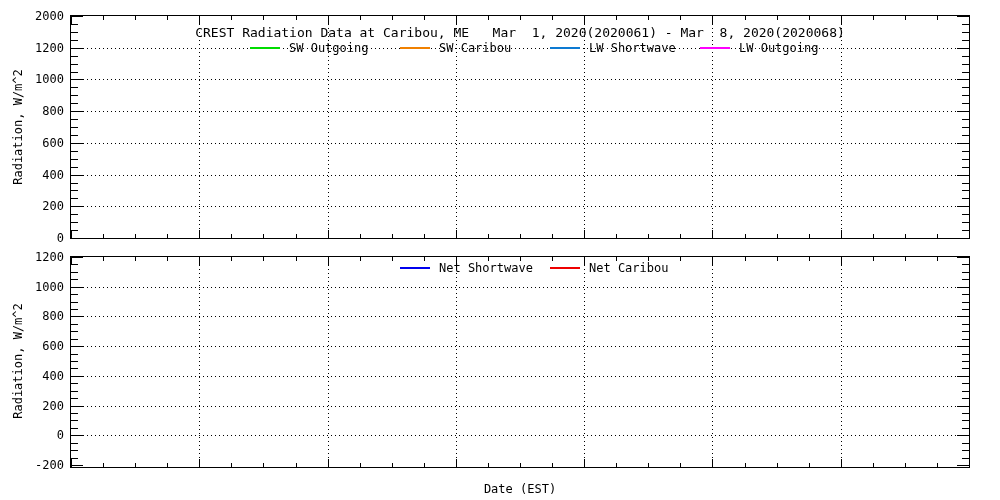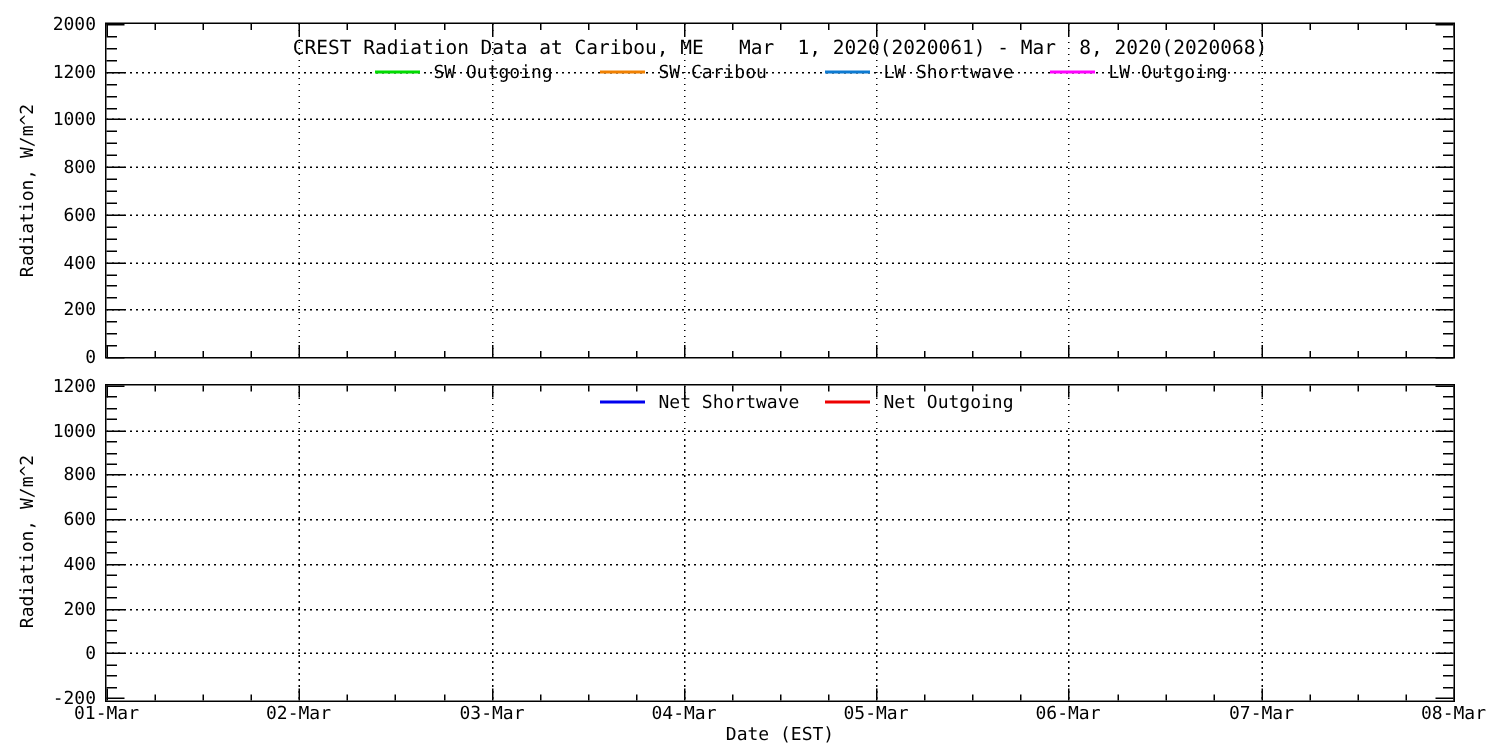--- a/index.html
+++ b/index.html
@@ -309,21 +309,21 @@
       <div class="tick" style="left: 866px; bottom: 0px; width: 1px; height: 4px;"></div>
       <div class="tick" style="left: 866px; top: 0px; width: 1px; height: 4px;"></div>
       <div class="tick" style="left: 898px; bottom: 0px; width: 1px; height: 8px;"></div>
       <div class="tick" style="left: 898px; top: 0px; width: 1px; height: 8px;"></div>
       <div class="legend-item" style="left: 329px; top: 4px;">
         <span class="legend-line" style="background: rgb(0, 0, 238);"></span>
         <span class="legend-label">Net Shortwave</span>
       </div>
       <div class="legend-item" style="left: 479px; top: 4px;">
         <span class="legend-line" style="background: rgb(238, 0, 0);"></span>
-        <span class="legend-label">Net Outgoing</span>
+        <span class="legend-label">Net Caribou</span>
       </div>
     </div>
 
   <div class="ylabels" id="ylabels-top">
       <div class="ytick-label" style="top: 215px;">0</div>
       <div class="ytick-label" style="top: 183px;">200</div>
       <div class="ytick-label" style="top: 152px;">400</div>
       <div class="ytick-label" style="top: 120px;">600</div>
       <div class="ytick-label" style="top: 88px;">800</div>
       <div class="ytick-label" style="top: 56px;">1000</div>
@@ -334,29 +334,19 @@
       <div class="ytick-label" style="top: 201px;">-200</div>
       <div class="ytick-label" style="top: 171px;">0</div>
       <div class="ytick-label" style="top: 142px;">200</div>
       <div class="ytick-label" style="top: 112px;">400</div>
       <div class="ytick-label" style="top: 82px;">600</div>
       <div class="ytick-label" style="top: 52px;">800</div>
       <div class="ytick-label" style="top: 23px;">1000</div>
       <div class="ytick-label" style="top: -7px;">1200</div>
     </div>
 
-  <div class="xlabels" id="xlabels">
-      <div class="xtick-label" style="left: -35px;">01-Mar</div>
-      <div class="xtick-label" style="left: 93px;">02-Mar</div>
-      <div class="xtick-label" style="left: 222px;">03-Mar</div>
-      <div class="xtick-label" style="left: 350px;">04-Mar</div>
-      <div class="xtick-label" style="left: 478px;">05-Mar</div>
-      <div class="xtick-label" style="left: 606px;">06-Mar</div>
-      <div class="xtick-label" style="left: 735px;">07-Mar</div>
-      <div class="xtick-label" style="left: 863px;">08-Mar</div>
-    </div>
 
   <div class="ytitle" id="ytitle-top">Radiation, W/m^2</div>
   <div class="ytitle" id="ytitle-bottom">Radiation, W/m^2</div>
 
   <div class="xaxis-title">Date (EST)</div>
 
 </div>
 
 </body></html>

